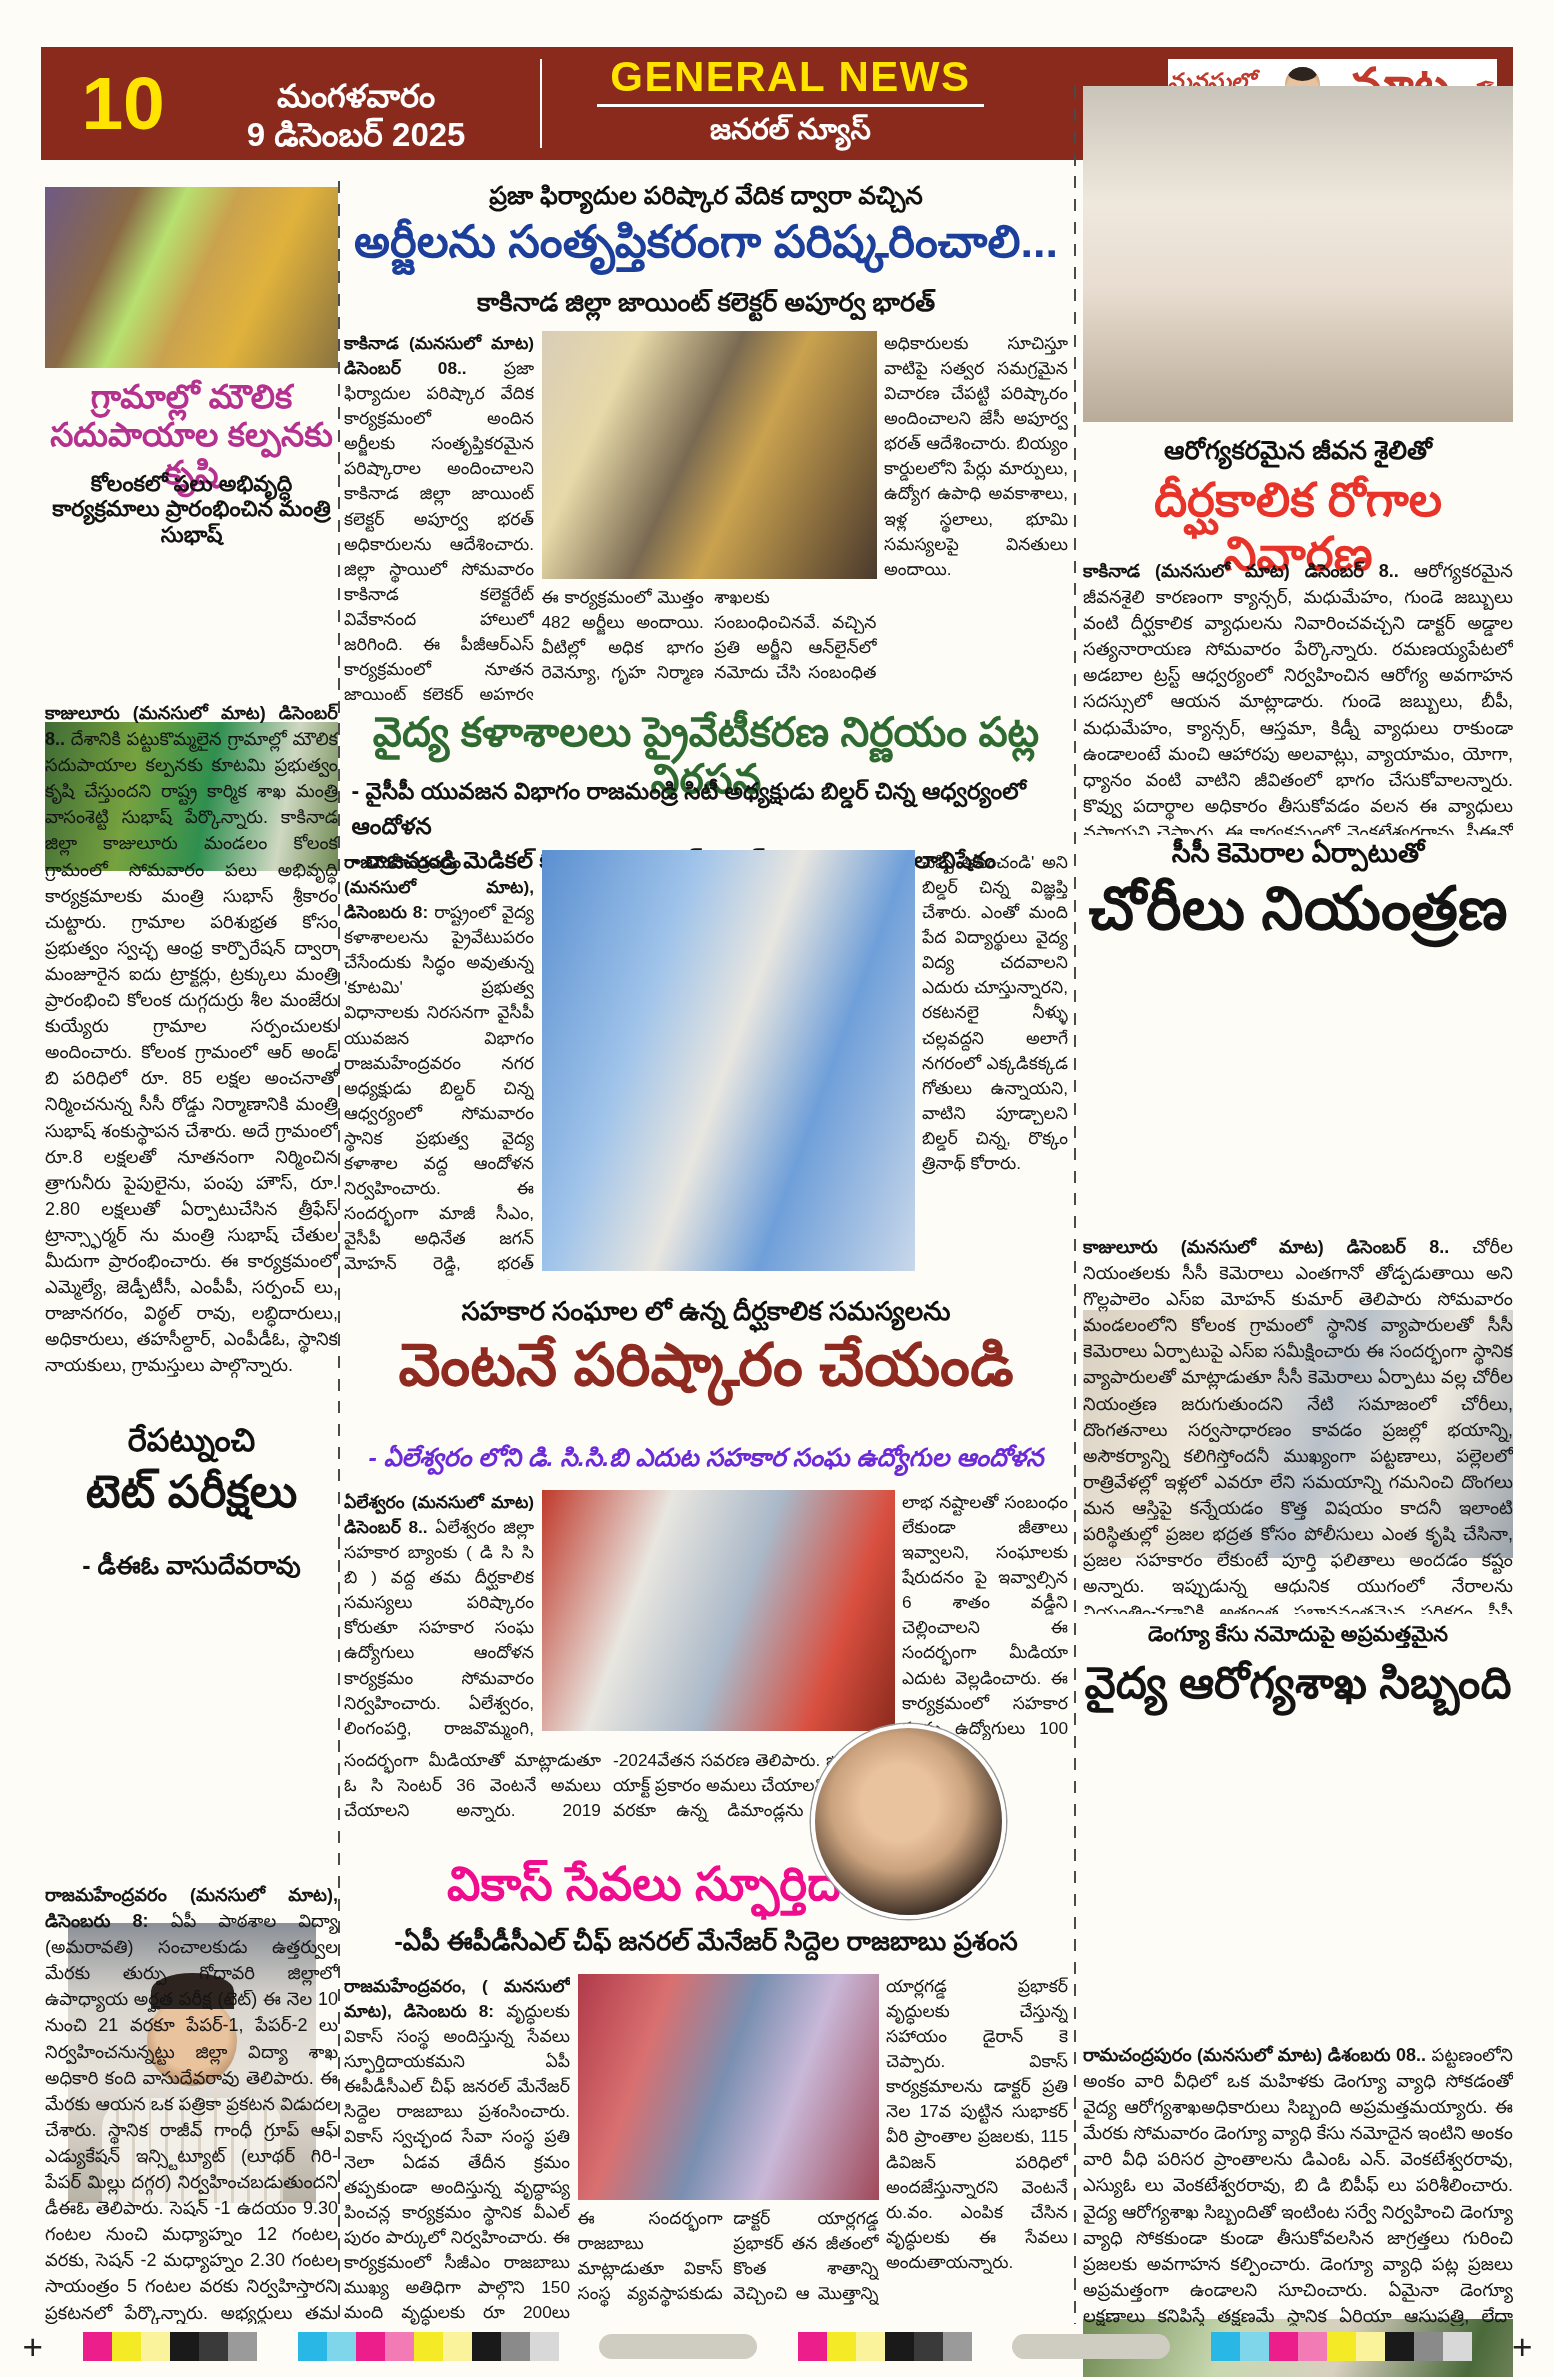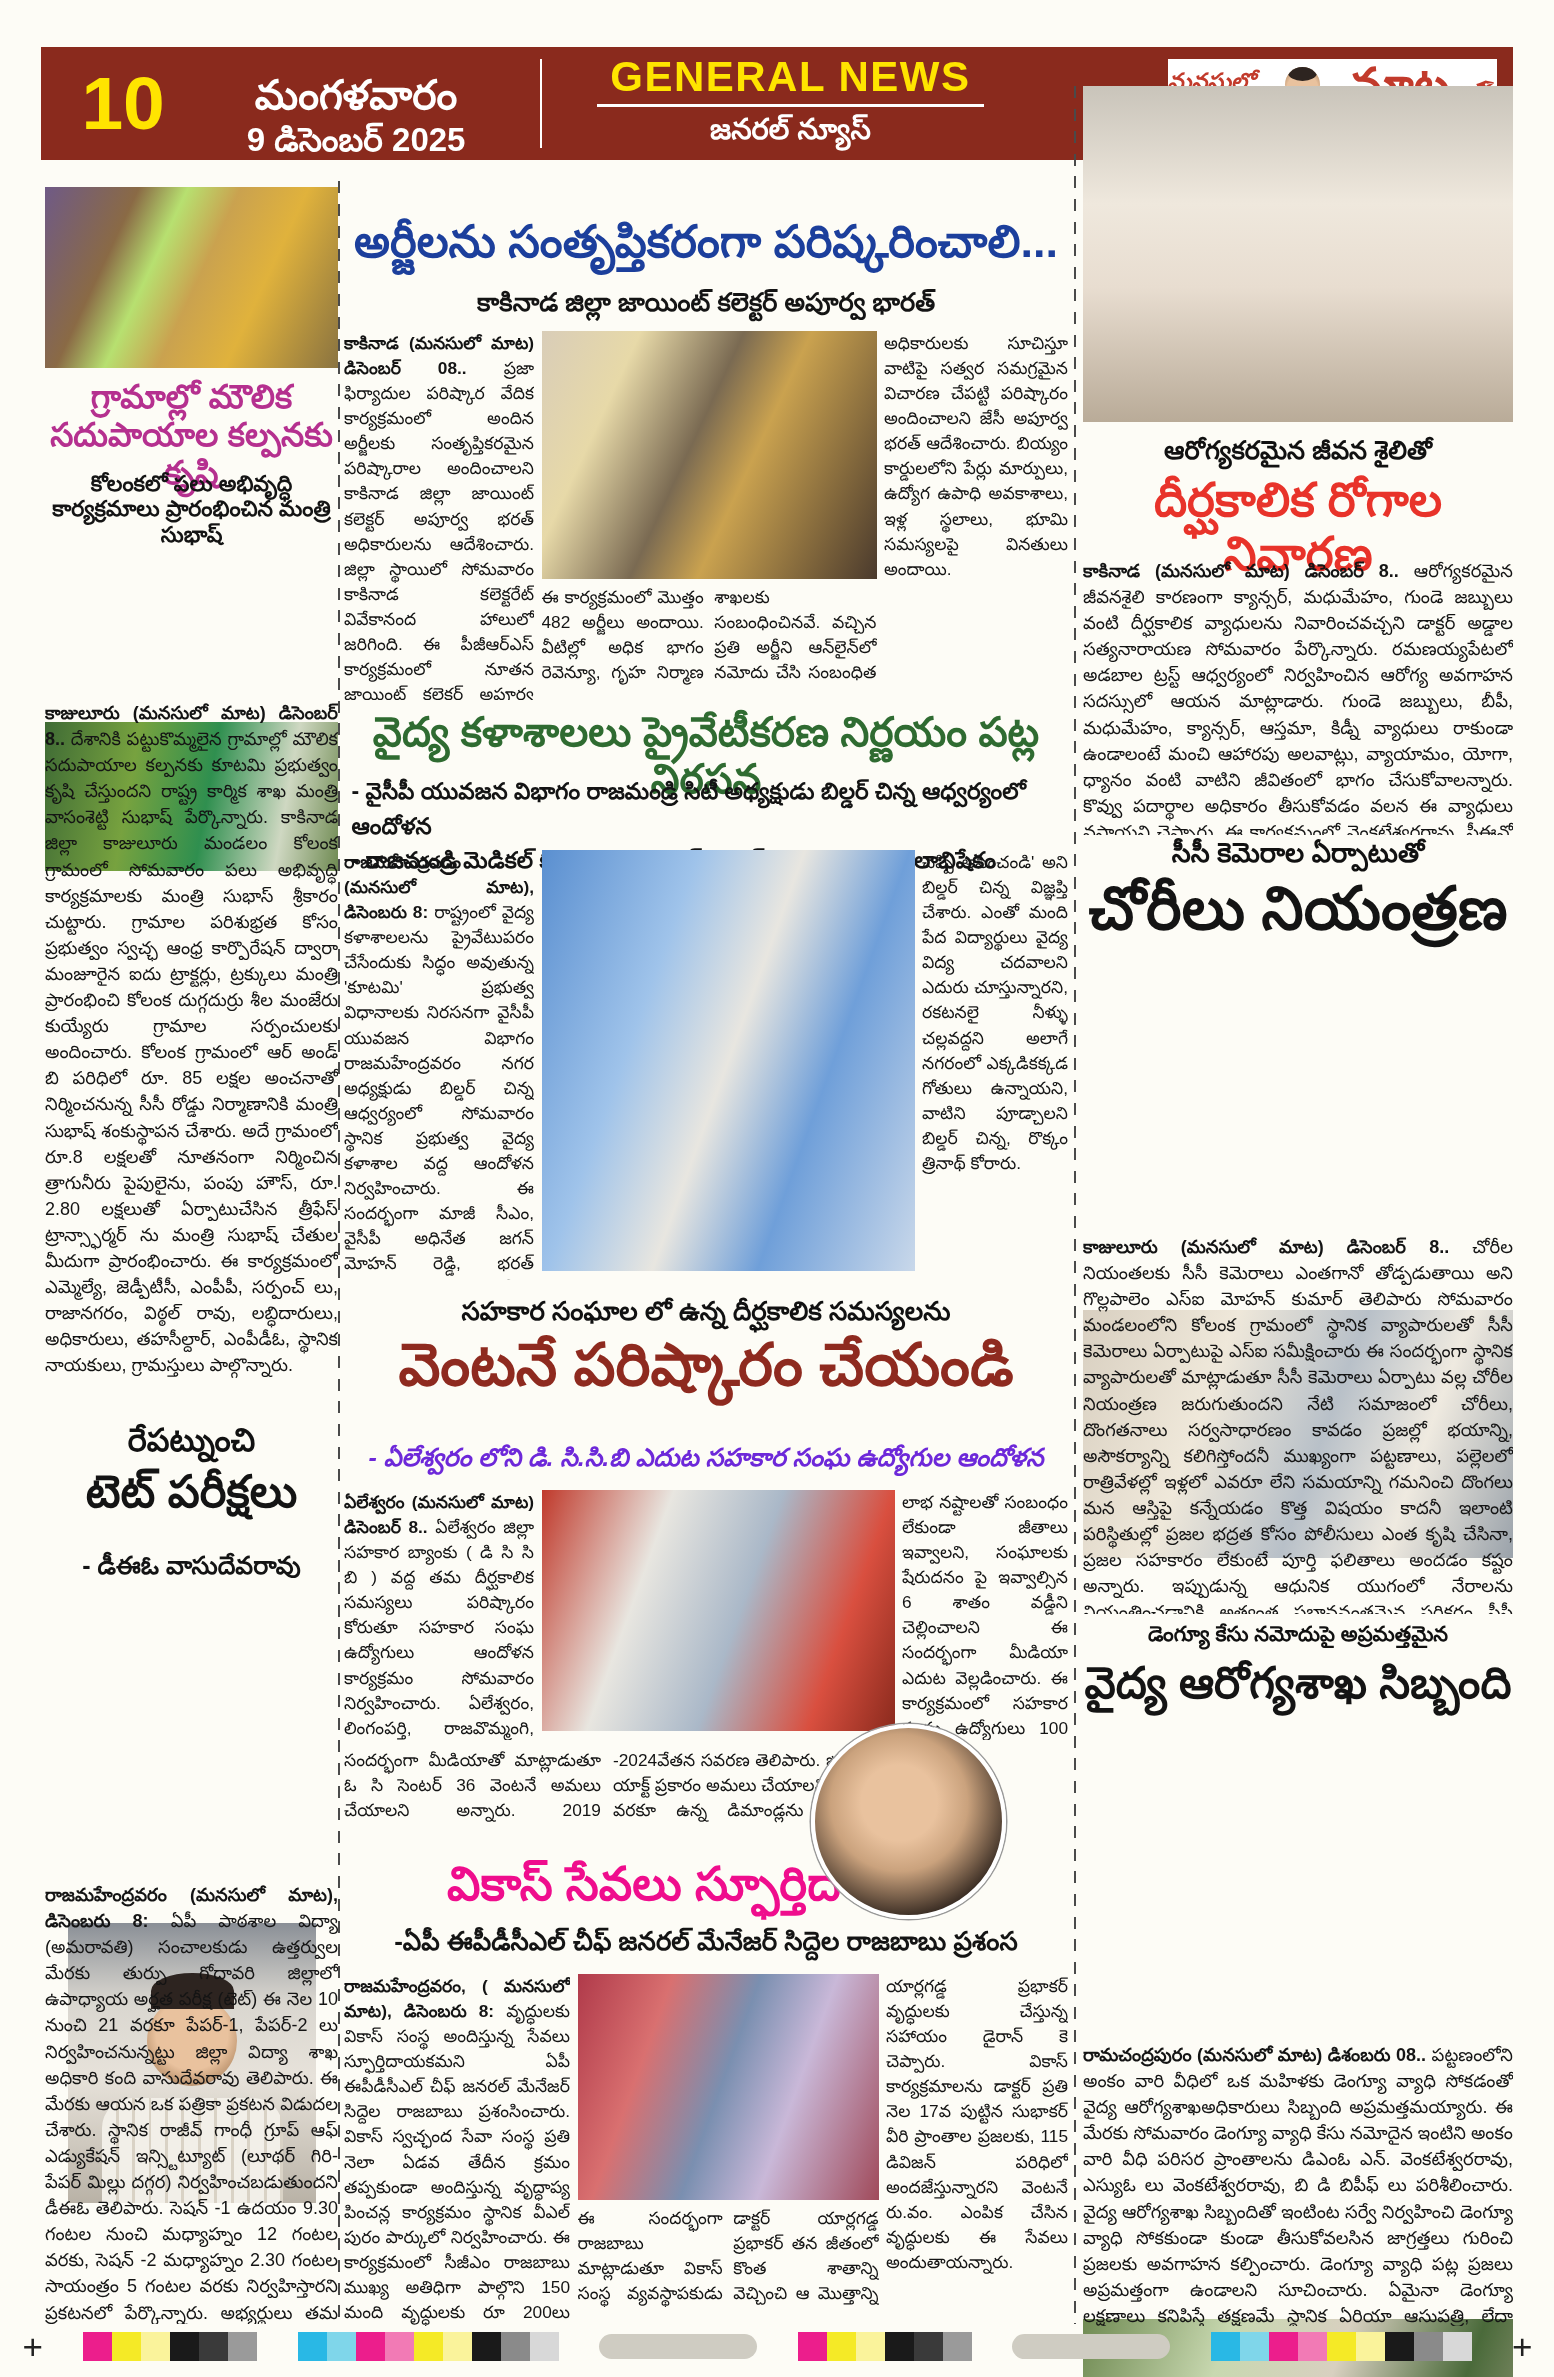--- a/index.html
+++ b/index.html
@@ -3,21 +3,21 @@
 <meta charset="utf-8">
 <style>
   html,body{margin:0;padding:0;background:#d9d6cf;}
   .page{position:relative;width:1555px;height:2377px;background:#fdfcf6;overflow:hidden;
         font-family:"Liberation Sans","DejaVu Sans",sans-serif;color:#141414;}
   .abs{position:absolute;}
   
   .masthead-band{left:41px;top:47px;width:1472px;height:113px;background:#8a2a1d;display:flex;align-items:center;}
   .pageno{color:#ffe400;font-size:75px;font-weight:bold;line-height:1;margin-left:25.6px;width:113px;text-align:center;}
   .edition{color:#fff;text-align:center;width:353px;font-weight:bold;}
-  .edition .d1{font-size:41px;line-height:1.2;margin-top:24px;}
+  .edition .d1{font-size:32px;line-height:1.2;margin-top:24px;}
   .edition .d2{font-size:33px;line-height:1.2;}
   .vline{width:2.3px;height:89px;background:#fff;margin:0 7.5px;}
   .section-block{width:481px;text-align:center;}
   .sec-en{display:inline-block;color:#ffe400;font-size:42px;font-weight:bold;letter-spacing:1.5px;
           border-bottom:3px solid #fff;padding:0 13.5px 4.5px;line-height:1.1;}
   .sec-te{color:#fff;font-size:29px;font-weight:bold;margin-top:6px;}
   .logobox{position:absolute;right:16.5px;top:12px;width:329px;height:89px;background:#fff;overflow:hidden;}
   .logo-row1{display:flex;align-items:center;justify-content:space-between;margin-top:4.5px;}
   .logo-script{color:#c23a2b;font-size:22.6px;font-weight:bold;font-style:italic;margin-right:3px;}
   .logo-face{width:35px;height:35px;border-radius:50%;background:radial-gradient(circle at 50% 62%,#e9c29e 55%,#caa27d 70%,#8a6a4a);position:relative;overflow:hidden;margin:0 4.5px;}
@@ -116,20 +116,21 @@
       <div style="position:absolute;left:50%;bottom:0;width:181px;height:105px;margin-left:-90px;border-radius:30px 30px 0 0;background:repeating-linear-gradient(90deg,#f2efe8 0 13.5px,#d9d2c5 13.5px 16.5px);"></div>
     </div>
     <div class="abs jtext" style="left:0;top:1701px;width:293px;height:442px;">
       <span class="dateline">రాజమహేంద్రవరం (మనసులో మాట), డిసెంబరు 8:</span>
       <span>ఏపీ పాఠశాల విద్యా (అమరావతి) సంచాలకుడు ఉత్తర్వుల మేరకు తుర్పు గోదావరి జిల్లాలో ఉపాధ్యాయ అర్హత పరీక్ష (టెట్) ఈ నెల 10 నుంచి 21 వరకూ పేపర్-1, పేపర్-2 లు నిర్వహించనున్నట్టు జిల్లా విద్యా శాఖ అధికారి కంది వాసుదేవరావు తెలిపారు. ఈ మేరకు ఆయన ఒక పత్రికా ప్రకటన విడుదల చేశారు. స్థానిక రాజీవ్ గాంధీ గ్రూప్ ఆఫ్ ఎడ్యుకేషన్ ఇన్స్టిట్యూట్ (లూథర్ గిరి- పేపర్ మిల్లు దగ్గర) నిర్వహించబడుతుందని డీఈఓ తెలిపారు. సెషన్ -1 ఉదయం 9.30 గంటల నుంచి మధ్యాహ్నం 12 గంటల వరకు, సెషన్ -2 మధ్యాహ్నం 2.30 గంటల సాయంత్రం 5 గంటల వరకు నిర్వహిస్తారని ప్రకటనలో పేర్కొన్నారు. అభ్యర్థులు తమ హాల్ టికెట్ ఆన్లైన్ - 2025 విద్యాసం నిబంధన డౌన్లోడ్ చేసుకుని, హైపవర్ స్క్యాన్ స్మార్ట్ 144 సెంట్లలో పరీక్షకు గంట ముందు హాజరు కావాలని, పోలీస్ బందోబస్తు ఏర్పాటు చేశామని డీఈఓ వాసుదేవరావు తెలిపారు.</span>
     </div>
   </div>
 
   <div class="abs" style="left:344px;top:181px;width:724px;height:2145px;">
 
+    <div class="abs kicker" style="left:0;top:0;width:724px;font-size:25px;">ప్రజా ఫిర్యాదుల పరిష్కార వేదిక ద్వారా వచ్చిన</div>
     <div class="abs hl c-blue" style="left:0;top:35px;width:724px;font-size:45px;">అర్జీలను సంతృప్తికరంగా పరిష్కరించాలి...</div>
     <div class="abs hl" style="left:0;top:107px;width:724px;font-size:25.6px;">కాకినాడ జిల్లా జాయింట్ కలెక్టర్ అపూర్వ భారత్</div>
     <div class="abs" style="left:0;top:150px;width:724px;height:369px;display:flex;gap:7.5px;">
       <div class="jtext small" style="width:190px;height:369px;">
         <span class="dateline">కాకినాడ (మనసులో మాట) డిసెంబర్ 08..</span>
         <span>ప్రజా ఫిర్యాదుల పరిష్కార వేదిక కార్యక్రమంలో అందిన అర్జీలకు సంతృప్తికరమైన పరిష్కారాల అందించాలని కాకినాడ జిల్లా జాయింట్ కలెక్టర్ అపూర్వ భరత్ అధికారులను ఆదేశించారు. జిల్లా స్థాయిలో సోమవారం కాకినాడ కలెక్టరేట్ వివేకానంద హాలులో జరిగింది. ఈ పీజీఆర్ఎస్ కార్యక్రమంలో నూతన జాయింట్ కలెక్టర్ అపూర్వ భరత్, ట్రైనీ కలెక్టర్ మానీషా, జిల్లా రెవెన్యూ అధికారి జె.వెంకటరావు, కాకినాడ ప్రభుత్వ సామాన్య ఆసుపత్రి అడ్మినిస్ట్రేటివ్ అధికారి ఎన్.శ్రీధర్, కేఆర్ఆర్సీ ఎస్టీసీ జి.రత్నమణి, సీపీవో పీ.త్రినాథ్ తదితర అధికారుల కాకినాడ జిల్లా చుట్టుపక్కల నుంచి వచ్చిన ప్రజల నుంచి అర్జీలను, వినతులు స్వీకరించారు. ఈ అర్జీలను ఆయా శాఖల</span>
       </div>
       <div style="width:335px;">
         <div class="photo ph-d" style="width:335px;height:248px;"></div>
         <div class="jtext small" style="width:335px;height:113px;margin-top:6px;column-count:2;column-gap:10.5px;">ఈ కార్యక్రమంలో మొత్తం 482 అర్జీలు అందాయి. వీటిల్లో అధిక భాగం రెవెన్యూ, గృహ నిర్మాణ శాఖలకు సంబంధించినవే. వచ్చిన ప్రతి అర్జీని ఆన్‌లైన్‌లో నమోదు చేసి సంబంధిత శాఖలకు పంపనున్నారు. పీజీఆర్ఎస్ కార్యక్రమంలో అందిన వినతులను సకాలంలో పరిష్కరించి బాధితులకు 1100 సేవల ద్వారా తెలియజేయాలని జేసీ అపూర్వ భరత్ తెలిపారు. వివిధ విభాగాల అధిపతులు తదితరులు పాల్గొన్నారు.</div>

